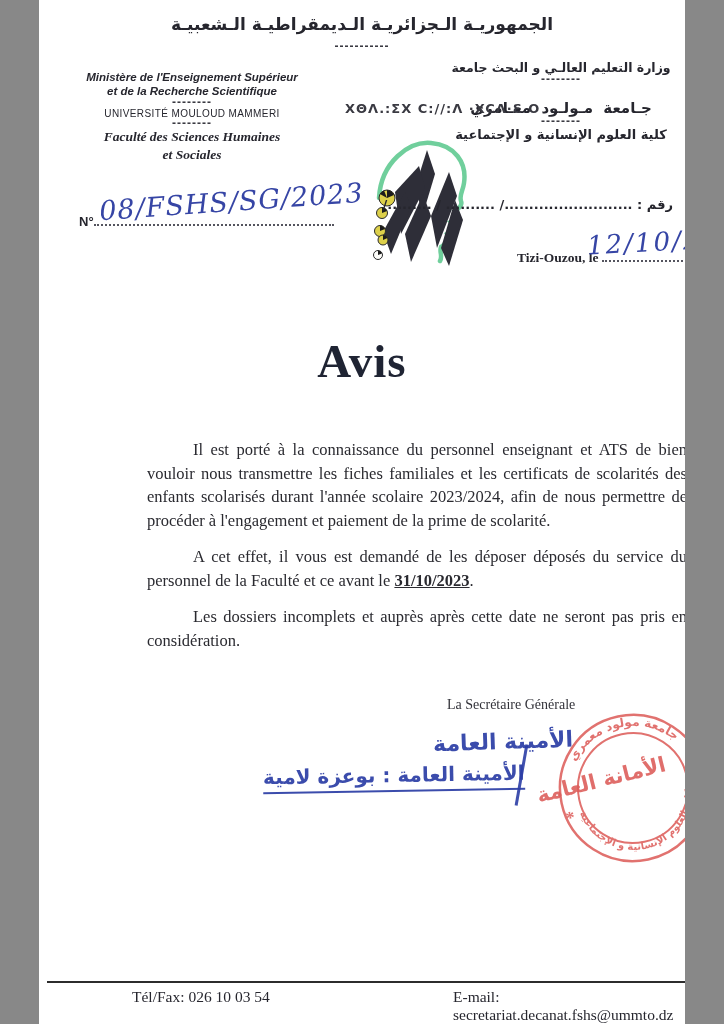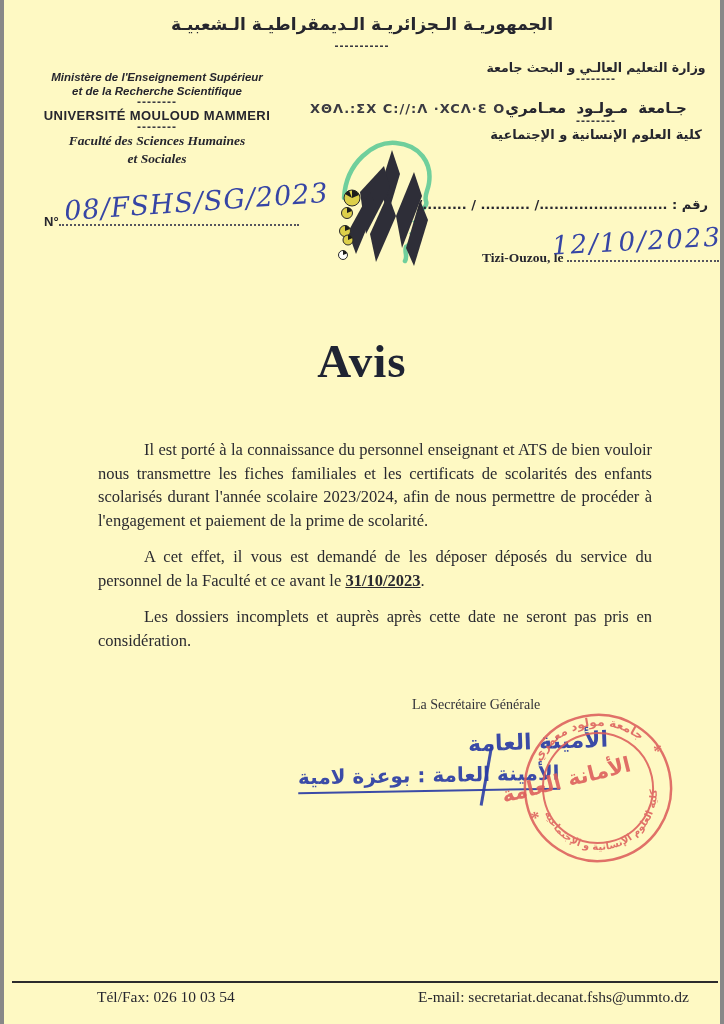--- a/index.html
+++ b/index.html
@@ -1,33 +1,33 @@
 <!DOCTYPE html>
 <html><head>
 <meta charset="utf-8">
 <style>
   html,body{margin:0;padding:0;background:#888;}
   .page{
-    position:relative;width:716px;height:1024px;margin:0 auto;
-    background:#fef9c3;overflow:hidden;
+    position:relative;width:646px;height:1024px;margin:0 auto;
+    background:#ffffff;overflow:hidden;
     font-family:"Liberation Serif", serif;color:#2a2a30;
   }
   .abs{position:absolute;}
   
   .republic{top:14px;left:0;width:100%;text-align:center;direction:rtl;
     font-family:"DejaVu Sans", sans-serif;font-weight:bold;font-size:17px;
     color:#26262e;letter-spacing:.5px;}
   .dashes{color:#3a3a42;font-family:"Liberation Sans", sans-serif;font-weight:bold;
     letter-spacing:1px;font-size:12px;line-height:8px;}
   .republic-dashes{top:42px;left:0;width:100%;text-align:center;}
   
   .hdr-left{top:70px;left:34px;width:238px;text-align:center;
     font-family:"Liberation Sans", sans-serif;color:#26262e;}
   .hdr-left .ministry{font-size:11.5px;font-weight:bold;font-style:italic;line-height:14px;}
-  .hdr-left .univ{font-size:13px;font-weight:bold;letter-spacing:.4px;margin-top:2px;}
+  .hdr-left .univ{font-size:10px;font-weight:normal;letter-spacing:.4px;margin-top:2px;}
   .hdr-left .fac{font-family:"Liberation Serif", serif;font-size:13.5px;font-weight:bold;
     font-style:italic;line-height:16px;margin-top:2px;}
   
   .hdr-right{top:60px;right:8px;width:232px;text-align:center;direction:rtl;
     font-family:"DejaVu Sans", sans-serif;font-weight:bold;color:#26262e;}
   .hdr-right .a1{font-size:12.5px;}
   .hdr-right .a2{font-size:15px;margin-top:16px;word-spacing:5px;text-align:center;}
   .hdr-right .a3{font-size:13px;margin-top:2px;}
   
   .tifinagh{top:101px;left:306px;font-family:"DejaVu Sans", sans-serif;
@@ -42,21 +42,21 @@
     font-weight:bold;font-size:13px;color:#26262e;letter-spacing:.5px;}
   .tizi{top:248px;left:478px;font-size:13.5px;font-weight:bold;color:#26262e;white-space:nowrap;}
   .date-hand{top:226px;left:548px;font-family:"DejaVu Serif", serif;font-style:italic;
     font-size:26px;color:#3645a5;transform:rotate(-3deg);letter-spacing:2px;white-space:nowrap;}
   
   .avis{top:334px;left:0;width:100%;text-align:center;font-weight:bold;
     font-size:47px;color:#1f2433;letter-spacing:1px;}
   
   .body-text{top:438px;left:94px;width:554px;font-size:16.5px;line-height:23.5px;
     text-align:justify;color:#2a2a30;}
-  .body-text p{margin:0 0 13px 0;text-indent:46px;}
+  .body-text p{margin:0 0 13px 14px;text-indent:46px;}
   .deadline{font-weight:bold;text-decoration:underline;}
   
   .secretary{top:697px;left:408px;font-size:14px;color:#33333a;}
   .blue-stamp{font-family:"DejaVu Sans", sans-serif;font-weight:bold;color:#2b3da5;
     direction:rtl;white-space:nowrap;opacity:.92;}
   .blue-line1{top:729px;right:112px;font-size:22px;transform:rotate(-2deg);}
   .blue-line2{top:763px;right:160px;font-size:20px;transform:rotate(-1deg);
     border-bottom:2.5px solid #2b3da5;padding-bottom:3px;}
   .blue-stroke{top:744px;left:481px;width:3px;height:62px;background:#2b3da5;
     transform:rotate(10deg);opacity:.9;}

